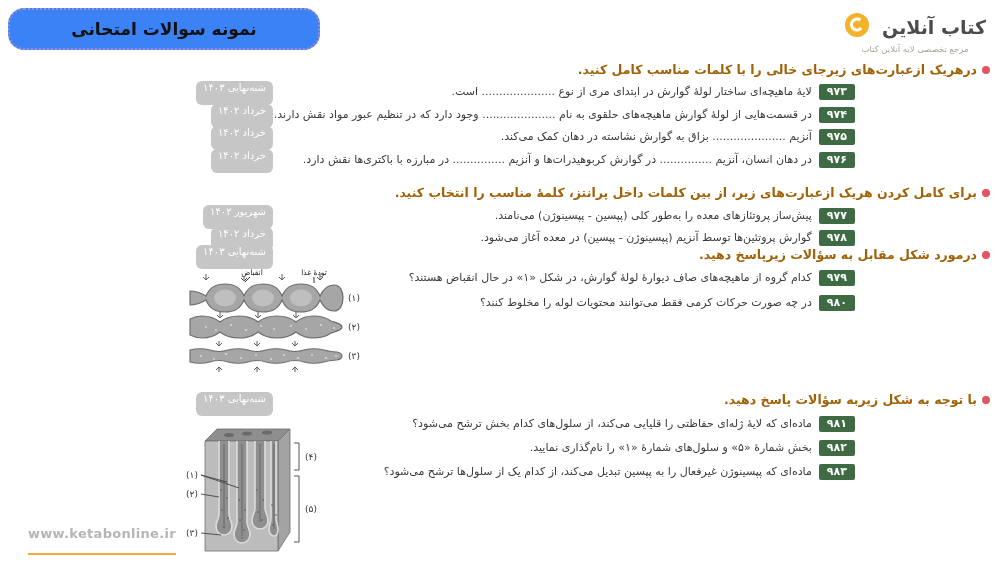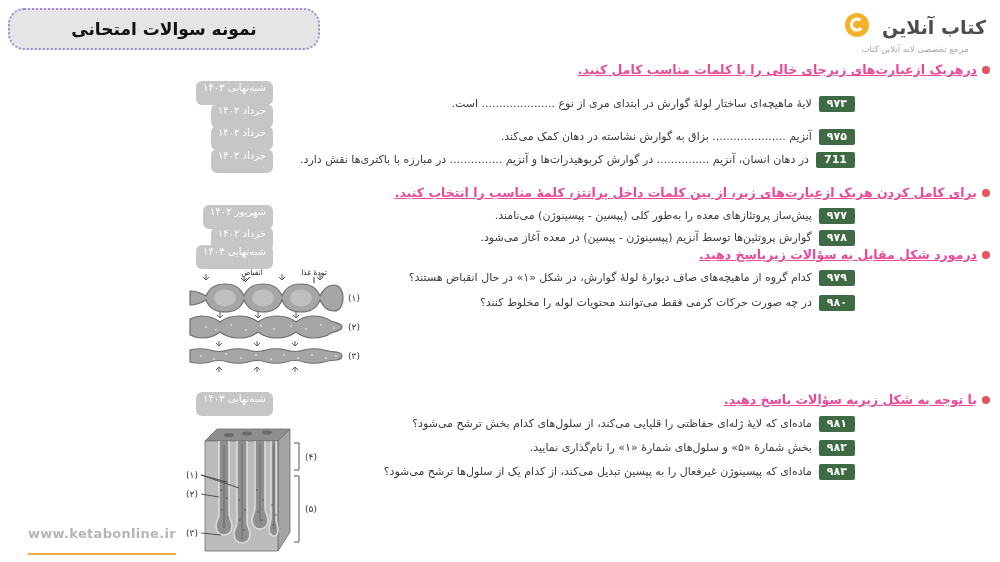--- a/index.html
+++ b/index.html
@@ -1,31 +1,31 @@
 <!DOCTYPE html>
 <html lang="fa"><head>
 <meta charset="utf-8">
 <style>
   html,body{margin:0;padding:0;}
   body{font-family:"DejaVu Sans","Liberation Sans",sans-serif;background:#fff;}
   .page{position:relative;width:1000px;height:562px;background:#fff;overflow:hidden;direction:rtl;}
 
   
   .title-badge{position:absolute;left:8px;top:8px;width:308px;height:38px;line-height:38px;
-    background:#e5e5e5;border:2px dotted #9f8ccd;border-radius:16px;text-align:center;
+    background:#3b82f6;border:2px dotted #9f8ccd;border-radius:16px;text-align:center;
     font-size:17px;font-weight:bold;color:#111;}
 
   
   .logo{position:absolute;right:14px;top:12px;display:flex;flex-direction:column;align-items:center;}
   .logo-row{display:flex;flex-direction:row;align-items:center;gap:12px;}
   .logo-title{font-size:19px;font-weight:bold;color:#4c4c4c;}
   .logo-subtitle{font-size:8.5px;color:#a8a29a;margin-top:2px;}
 
   
-  .sec-header{position:absolute;right:10px;white-space:nowrap;font-size:12.5px;font-weight:bold;color:#ec4899;text-decoration:underline;}
+  .sec-header{position:absolute;right:10px;white-space:nowrap;font-size:12.5px;font-weight:bold;color:#a16207;}
   .bullet{display:inline-block;width:8px;height:8px;border-radius:50%;background:#e25560;margin-left:5px;}
 
   
   .q-row{position:absolute;right:145px;white-space:nowrap;font-size:11px;color:#3a3a3a;}
   .q-badge{display:inline-block;background:#3e6b44;color:#fff;font-size:11px;font-weight:bold;
     padding:1px 8px 2px 8px;border-radius:2px;margin-left:7px;vertical-align:middle;}
 
   
   .date-badge{position:absolute;right:727px;white-space:nowrap;background:#c6c6c6;color:#fff;
     font-size:10px;padding:1px 7px 12px 7px;border-radius:6px;}
@@ -55,28 +55,31 @@
           <circle cx="13" cy="12.5" r="5.5" fill="none" stroke="#fff" stroke-width="3.2" stroke-dasharray="25 10" transform="rotate(40 13 12.5)"></circle>
         </svg>
       </span>
     </div>
     <div class="logo-subtitle">مرجع تخصصی لایه آنلاین کتاب</div>
   </div>
 
   <div class="sec-header" style="top:62px">
     <span class="bullet"></span><span>درهریک ازعبارت‌های زیرجای خالی را با کلمات مناسب کامل کنید.</span>
   </div>
-  <div class="q-row" style="top:96px">
+  <div class="q-row" style="top:84px">
     <span class="q-badge">۹۷۳</span><span class="q-text">لایهٔ ماهیچه‌ای ساختار لولهٔ گوارش در ابتدای مری از نوع ..................... است.</span>
+  </div>
+  <div class="q-row" style="top:107px">
+    <span class="q-badge">۹۷۴</span><span class="q-text">در قسمت‌هایی از لولهٔ گوارش ماهیچه‌های حلقوی به نام ..................... وجود دارد که در تنظیم عبور مواد نقش دارند.</span>
   </div>
   <div class="q-row" style="top:129px">
     <span class="q-badge">۹۷۵</span><span class="q-text">آنزیم ..................... بزاق به گوارش نشاسته در دهان کمک می‌کند.</span>
   </div>
   <div class="q-row" style="top:152px">
-    <span class="q-badge">711</span><span class="q-text">در دهان انسان، آنزیم ............... در گوارش کربوهیدرات‌ها و آنزیم ............... در مبارزه با باکتری‌ها نقش دارد.</span>
+    <span class="q-badge">۹۷۶</span><span class="q-text">در دهان انسان، آنزیم ............... در گوارش کربوهیدرات‌ها و آنزیم ............... در مبارزه با باکتری‌ها نقش دارد.</span>
   </div>
 
   <div class="sec-header" style="top:185px">
     <span class="bullet"></span><span>برای کامل کردن هریک ازعبارت‌های زیر، از بین کلمات داخل پرانتز، کلمهٔ مناسب را انتخاب کنید.</span>
   </div>
   <div class="q-row" style="top:208px">
     <span class="q-badge">۹۷۷</span><span class="q-text">پیش‌ساز پروتئازهای معده را به‌طور کلی (پپسین - پپسینوژن) می‌نامند.</span>
   </div>
   <div class="q-row" style="top:230px">
     <span class="q-badge">۹۷۸</span><span class="q-text">گوارش پروتئین‌ها توسط آنزیم (پپسینوژن - پپسین) در معده آغاز می‌شود.</span>

